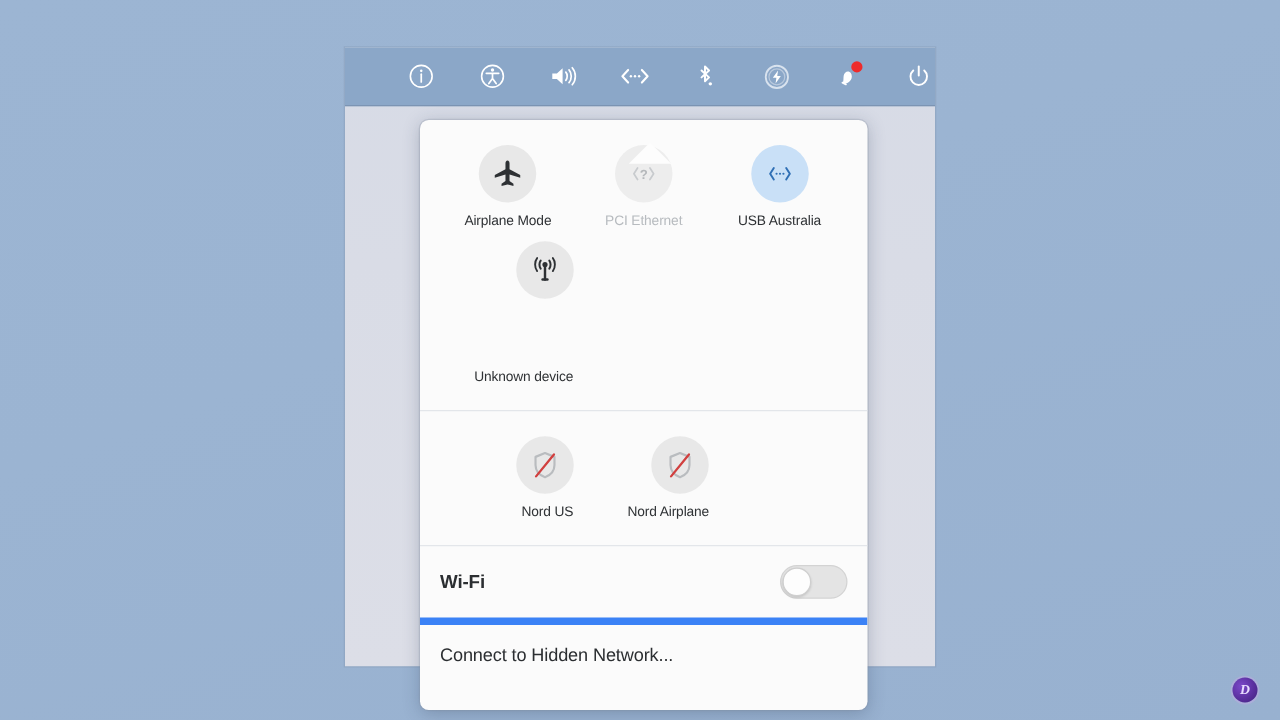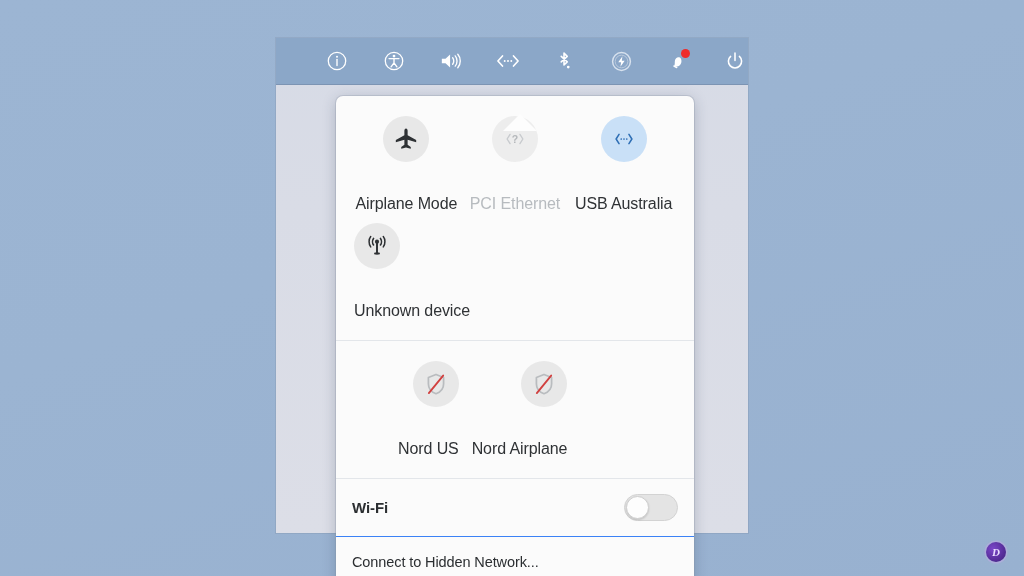--- a/index.html
+++ b/index.html
@@ -126,46 +126,46 @@
     background: #e8e8e8;
     display: flex;
     align-items: center;
     justify-content: center;
     margin-bottom: 9px;
   }
   .tile-circle.active { background: #c9e0f7; }
   .tile-circle.disabled { background: #ededed; }
 
   .tile-label {
-    font-size: 16px;
+    font-size: 11px;
     color: #2f3235;
     text-align: center;
     letter-spacing: -0.1px;
     white-space: nowrap;
-    margin-top: 24px;
   }
   .tile-label.disabled { color: #b7bbbf; text-align: right; }
 
   
   .tile.wide {
     width: 33.333%;
-    align-items: flex-start;
+    align-items: flex-end;
+    gap: 48px;
   }
   .tile.wide .tile-label { white-space: nowrap; }
 
   
   .vpn-grid .tile { width: 33.333%; align-items: flex-end; }
 
   
   .toggle-row {
     display: flex;
     align-items: center;
     justify-content: space-between;
     padding: 15px 16px 15px 16px;
-    border-bottom: 1px solid #3b82f6;
+    border-bottom: 6px solid #3b82f6;
   }
   .toggle-label {
     font-size: 15px;
     font-weight: bold;
     color: #2b2e31;
     letter-spacing: -0.1px;
   }
   .switch {
     width: 54px;
     height: 27px;
@@ -182,21 +182,21 @@
     left: 1px;
     width: 23px;
     height: 23px;
     border-radius: 50%;
     background: #fdfdfd;
     border: 1px solid #cfcfcf;
     box-shadow: 0 1px 2px rgba(0,0,0,0.14);
   }
 
   
-  .menu-list { padding: 8px 0 10px 0; }
+  .menu-list { padding: 8px 0 26px 0; }
   .menu-item {
     font-size: 14.5px;
     color: #2b2e31;
     padding: 9px 16px 9px 16px;
     cursor: default;
     letter-spacing: -0.1px;
   }
 
   
   #watermark {

